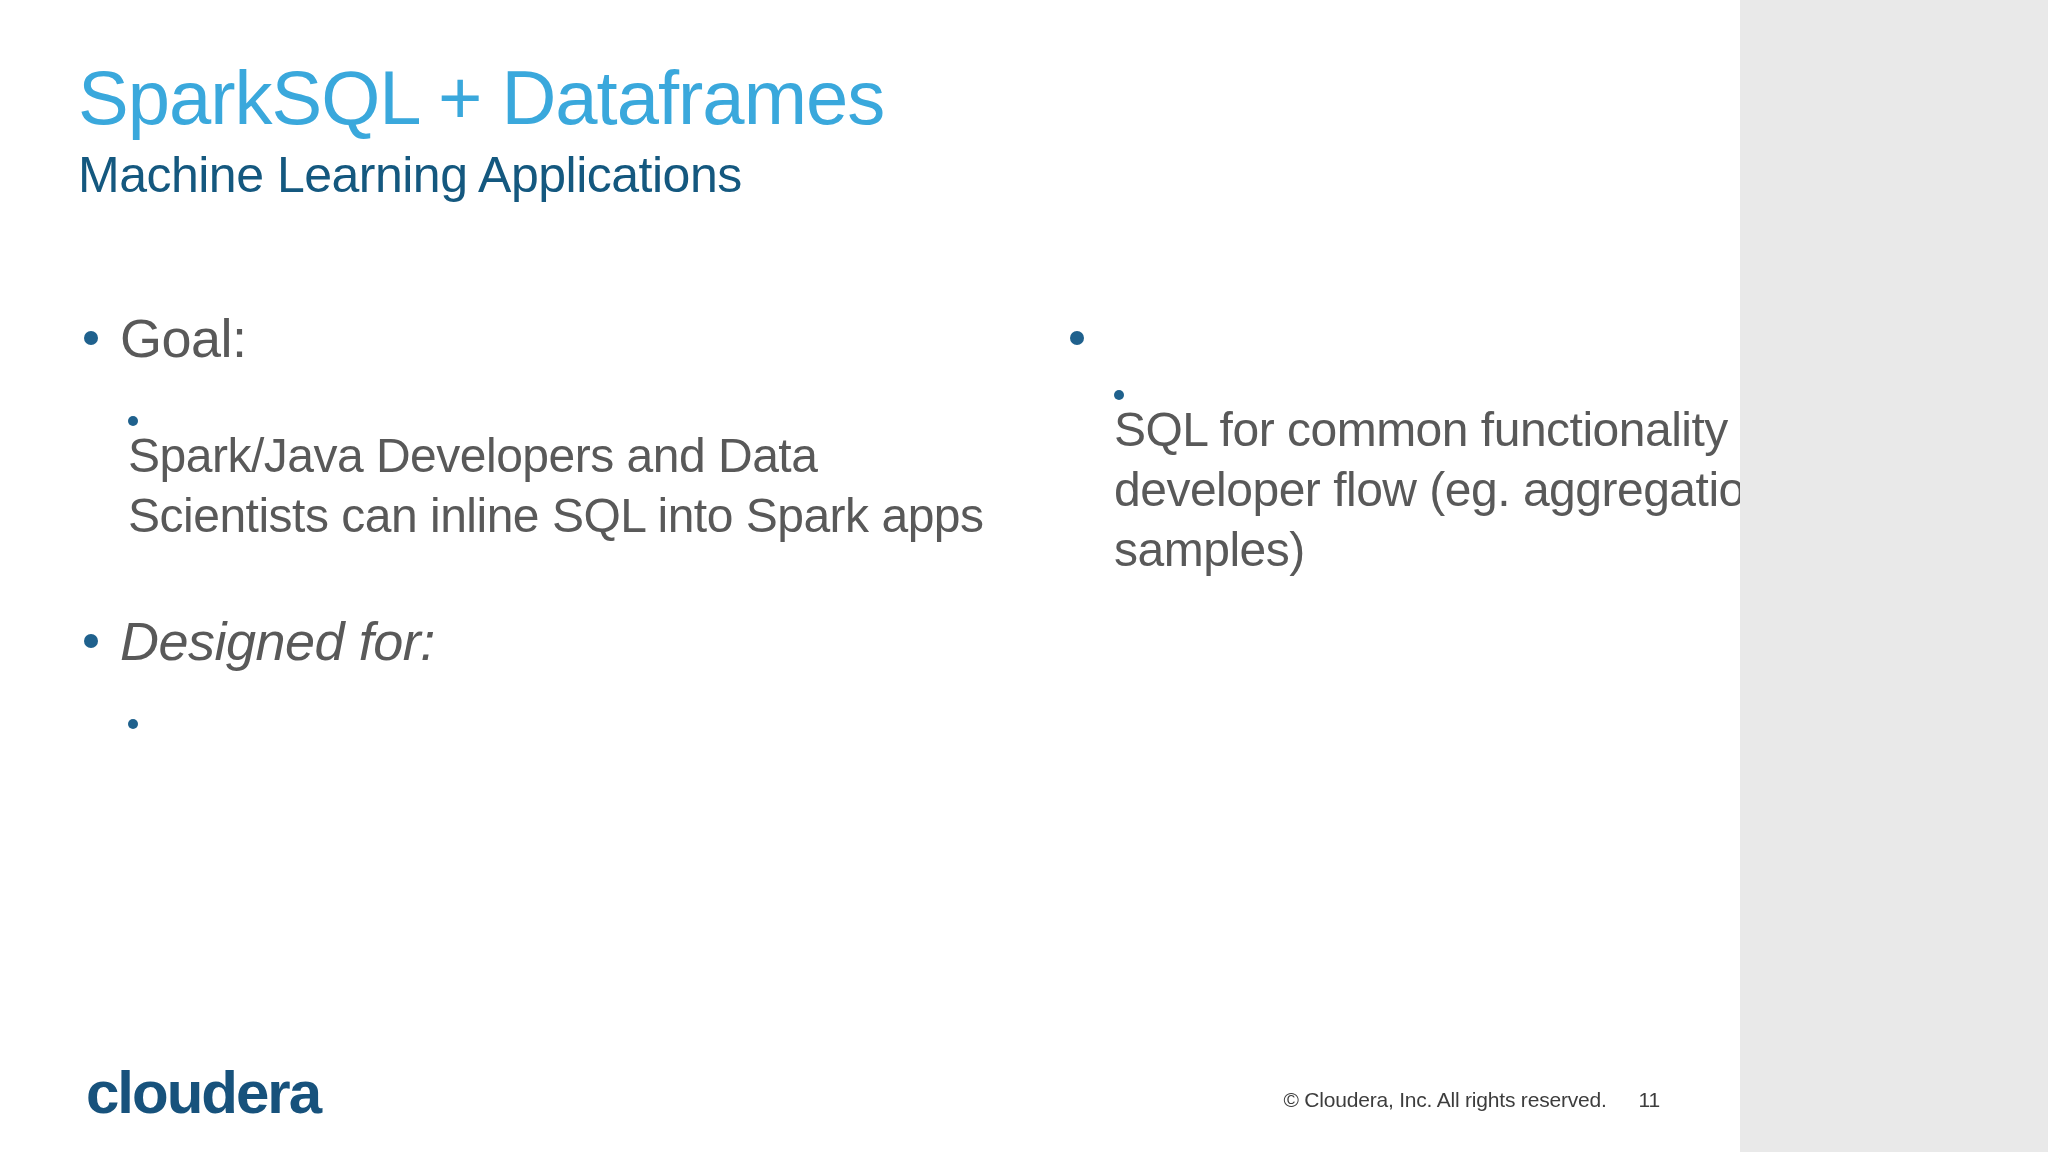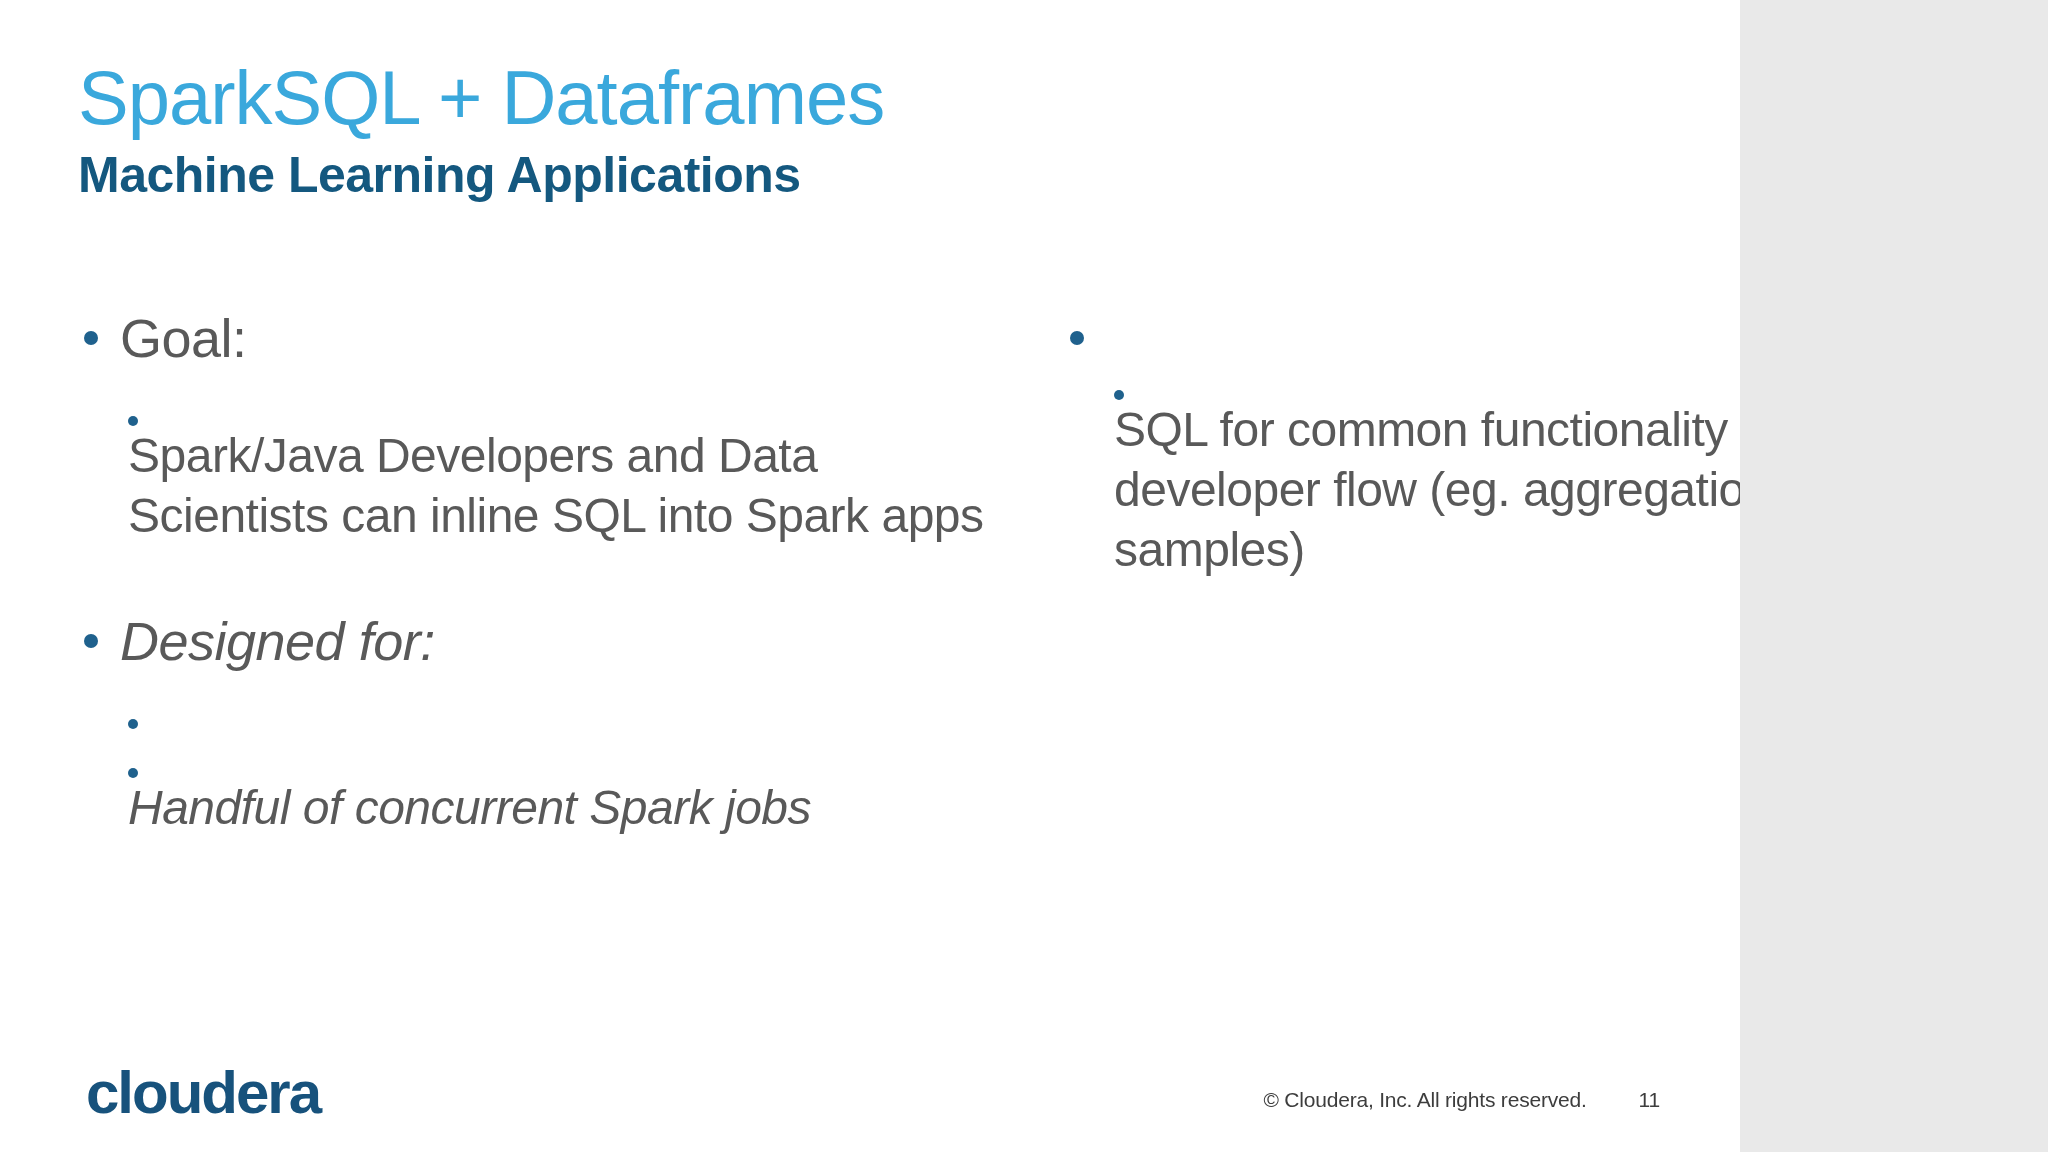--- a/index.html
+++ b/index.html
@@ -20,21 +20,21 @@
     letter-spacing: -1px;
     color: var(--title-blue, #3aa8dc);
     font-weight: 400;
   }
   .subtitle {
     font-size: 50px;
     line-height: 1.15;
     margin-top: 6px;
     letter-spacing: -0.5px;
     color: var(--subtitle-blue, #14587f);
-    font-weight: 700;
+    font-weight: 400;
   }
 
   
   .col { position: absolute; top: 305px; color: var(--body-gray, #595959); }
   .col-left  { left: 82px;   width: 910px; }
   .col-right { left: 1068px; width: 940px; }
 
   .group + .group { margin-top: 62px; font-style: italic; }
 
   .l1 {
@@ -67,21 +67,21 @@
   .l2-text { white-space: pre-line; }
 
   
   .logo {
     position: absolute; left: 86px; top: 1058px;
     font-size: 60px; font-weight: 700; letter-spacing: -2px;
     color: var(--logo-blue, #17527c);
   }
   .footer-right {
     position: absolute; right: 80px; top: 1088px;
-    display: flex; align-items: flex-start; gap: 52px;
+    display: flex; align-items: flex-start; gap: 32px;
     font-size: 21px; color: #3d3d3d; letter-spacing: -0.2px;
   }
 </style>
 </head>
 <body>
 
 <div class="slide">
 
   <div class="slide-header">
     <div class="title">SparkSQL + Dataframes</div>
@@ -103,24 +103,20 @@
     </div>
 
     <div class="group">
       <div class="l1">
         <span class="dot1"></span>
         <span class="l1-text">Designed for:</span>
       </div>
       <div class="l2">
         <span class="dot2"></span>
       </div>
-      <div class="l2">
-        <span class="dot2"></span>
-        <span class="l2-text">Handful of concurrent Spark jobs</span>
-      </div>
     </div>
 
   </div>
 
   <div class="col col-right">
 
     <div class="group">
       <div class="l1">
         <span class="dot1"></span>
       </div>

